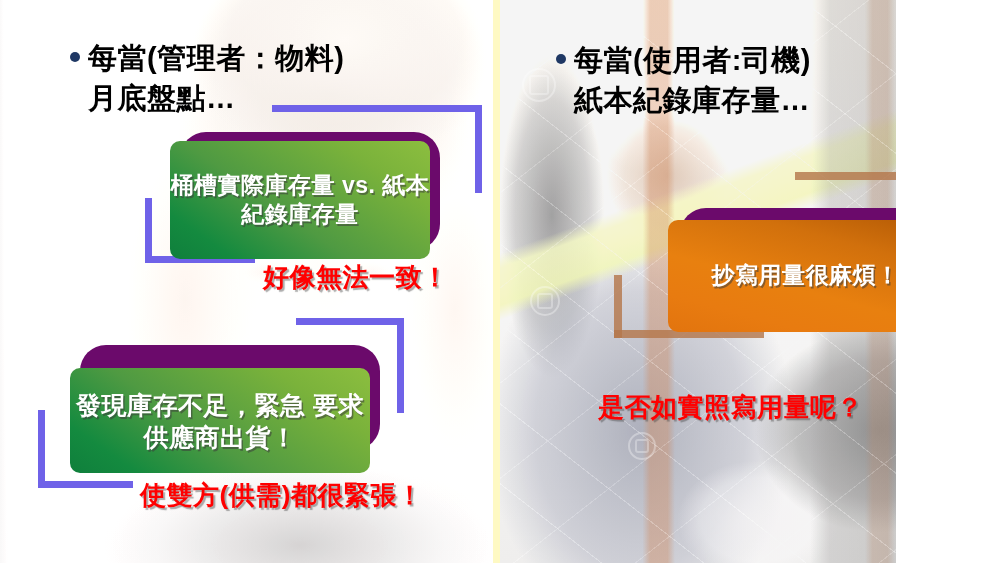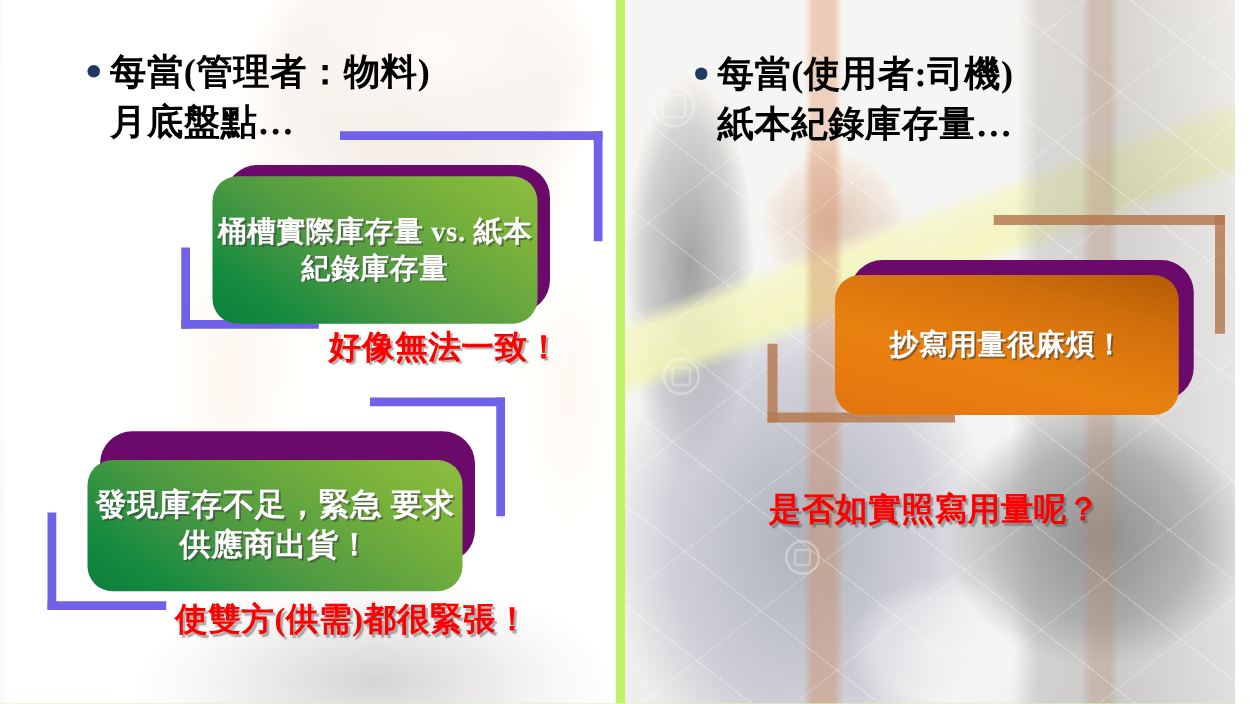--- a/index.html
+++ b/index.html
@@ -2,25 +2,25 @@
 <html><head>
 <meta charset="utf-8">
 <style>
   html, body {
     margin: 0;
     padding: 0;
     background: #ffffff;
   }
   #slide {
     position: relative;
-    width: 988px;
+    width: 896px;
     height: 563px;
     overflow: hidden;
-    font-family: Liberation Serif, serif;
-    background: #bef264;
+    font-family: Liberation Sans, sans-serif;
+    background: #fef9c3;
   }
 
   
   .panel {
     position: absolute;
     top: 0;
     height: 563px;
     overflow: hidden;
   }
   #panel-left  { left: 0;   width: 493px; }
@@ -113,21 +113,21 @@
     border-radius: 3px;
   }
 
   
   .bracket { position: absolute; pointer-events: none; }
   .bracket .h, .bracket .v { position: absolute; }
 
   
   .callout {
     position: absolute;
-    border-radius: 20px;
+    border-radius: 10px;
     display: flex;
     align-items: center;
     justify-content: center;
     text-align: center;
     color: #ffffff;
     font-weight: bold;
     letter-spacing: 0.5px;
     line-height: 1.28;
     text-shadow: 1.5px 1.5px 0 rgba(60,60,60,0.55);
     box-sizing: border-box;
@@ -240,17 +240,17 @@
     </div>
 
     <div class="bracket" style="left:114px; top:275px; width:150px; height:63px;">
       <div class="v" style="left:0; top:0; width:8px; height:63px; background:rgba(181,120,76,0.82);"></div>
       <div class="h" style="left:0; bottom:0; width:150px; height:8px; background:rgba(181,120,76,0.82);"></div>
     </div>
 
     <div class="callout-shadow" style="left:180px; top:208px; width:275px; height:112px;"></div>
     <div class="callout box-orange" style="left:168px; top:220px; width:275px; height:112px; font-size:23px;">抄寫用量很麻煩！</div>
 
-    <div class="redline" style="left:98px; top:390px;margin-left:17px;">是否如實照寫用量呢？</div>
+    <div class="redline" style="left:98px; top:390px;">是否如實照寫用量呢？</div>
 
   </div>
 
 </div>
 
 </body></html>

